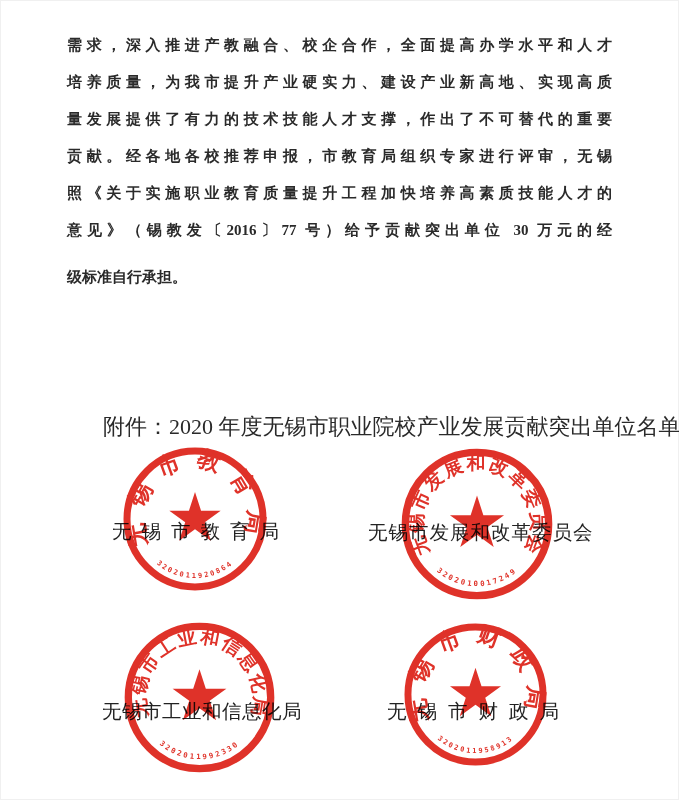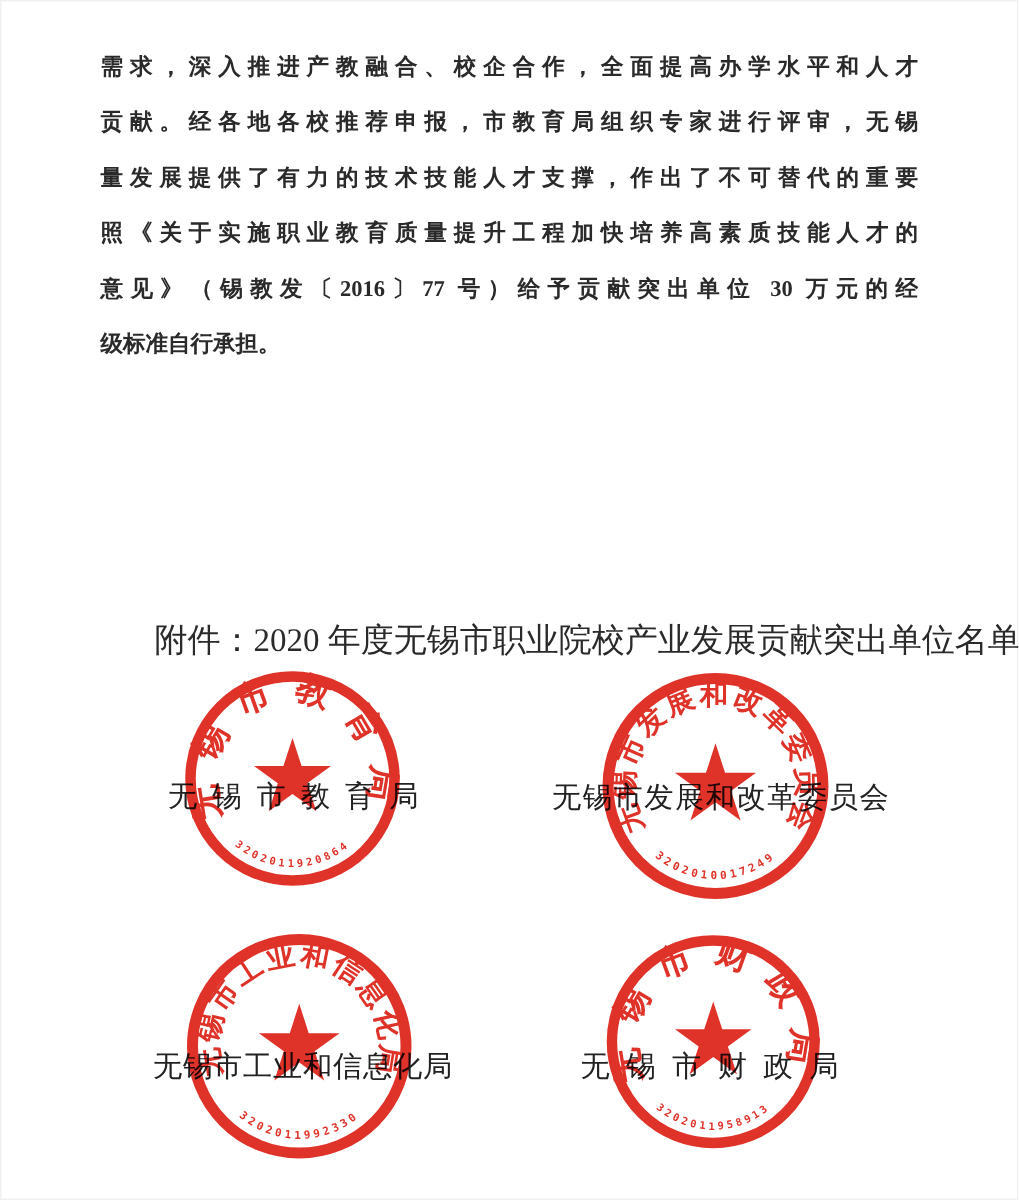--- a/index.html
+++ b/index.html
@@ -6,21 +6,21 @@
   .page {
     position:relative; width:679px; height:800px; background:#ffffff;
     font-family:"Liberation Serif","DejaVu Serif",serif; color:#2a2a2a;
     overflow:hidden; box-shadow:inset 0 0 0 1px #f0f0f0;
   }
   .body-block { position:absolute; left:67px; top:27px; width:545px; }
   .line {
     height:37px; line-height:37px; font-size:15px;
     text-align:justify; text-align-last:justify;font-weight:bold;
   }
-  .line.last { text-align:left; text-align-last:left; }
+  .line.last { text-align:left; text-align-last:left;margin-top:10px; }
   .attachment {
     position:absolute; left:103px; top:408px; width:520px;
     height:37px; line-height:37px; font-size:22px; white-space:nowrap;
   }
   .sig {
     position:absolute; z-index:2; font-size:19.5px; color:#222222;
     white-space:nowrap; line-height:20px;
   }
   .sig1 { left:112px; top:522px; letter-spacing:10px; }
   .sig2 { left:368px; top:523px; letter-spacing:1px; }
@@ -39,22 +39,23 @@
   .serial{ font-size:7px; letter-spacing:2.2px; font-weight:bold;
            font-family:"DejaVu Sans Mono",monospace; }
 </style>
 </head>
 <body>
 
 <div class="page">
 
   <div class="body-block">
     <div class="line">需求，深入推进产教融合、校企合作，全面提高办学水平和人才</div>
+    <div class="line">培养质量，为我市提升产业硬实力、建设产业新高地、实现高质</div>
+    <div class="line">量发展提供了有力的技术技能人才支撑，作出了不可替代的重要</div>
     <div class="line">贡献。经各地各校推荐申报，市教育局组织专家进行评审，无锡</div>
-    <div class="line">量发展提供了有力的技术技能人才支撑，作出了不可替代的重要</div>
     <div class="line">照《关于实施职业教育质量提升工程加快培养高素质技能人才的</div>
     <div class="line">意见》（锡教发〔2016〕77 号）给予贡献突出单位 30 万元的经</div>
     <div class="line last">级标准自行承担。</div>
   </div>
 
   <div class="attachment">附件：2020 年度无锡市职业院校产业发展贡献突出单位名单</div>
 
   <div class="sig sig1">无锡市教育局</div>
   <div class="sig sig2">无锡市发展和改革委员会</div>
   <div class="sig sig3">无锡市工业和信息化局</div>

